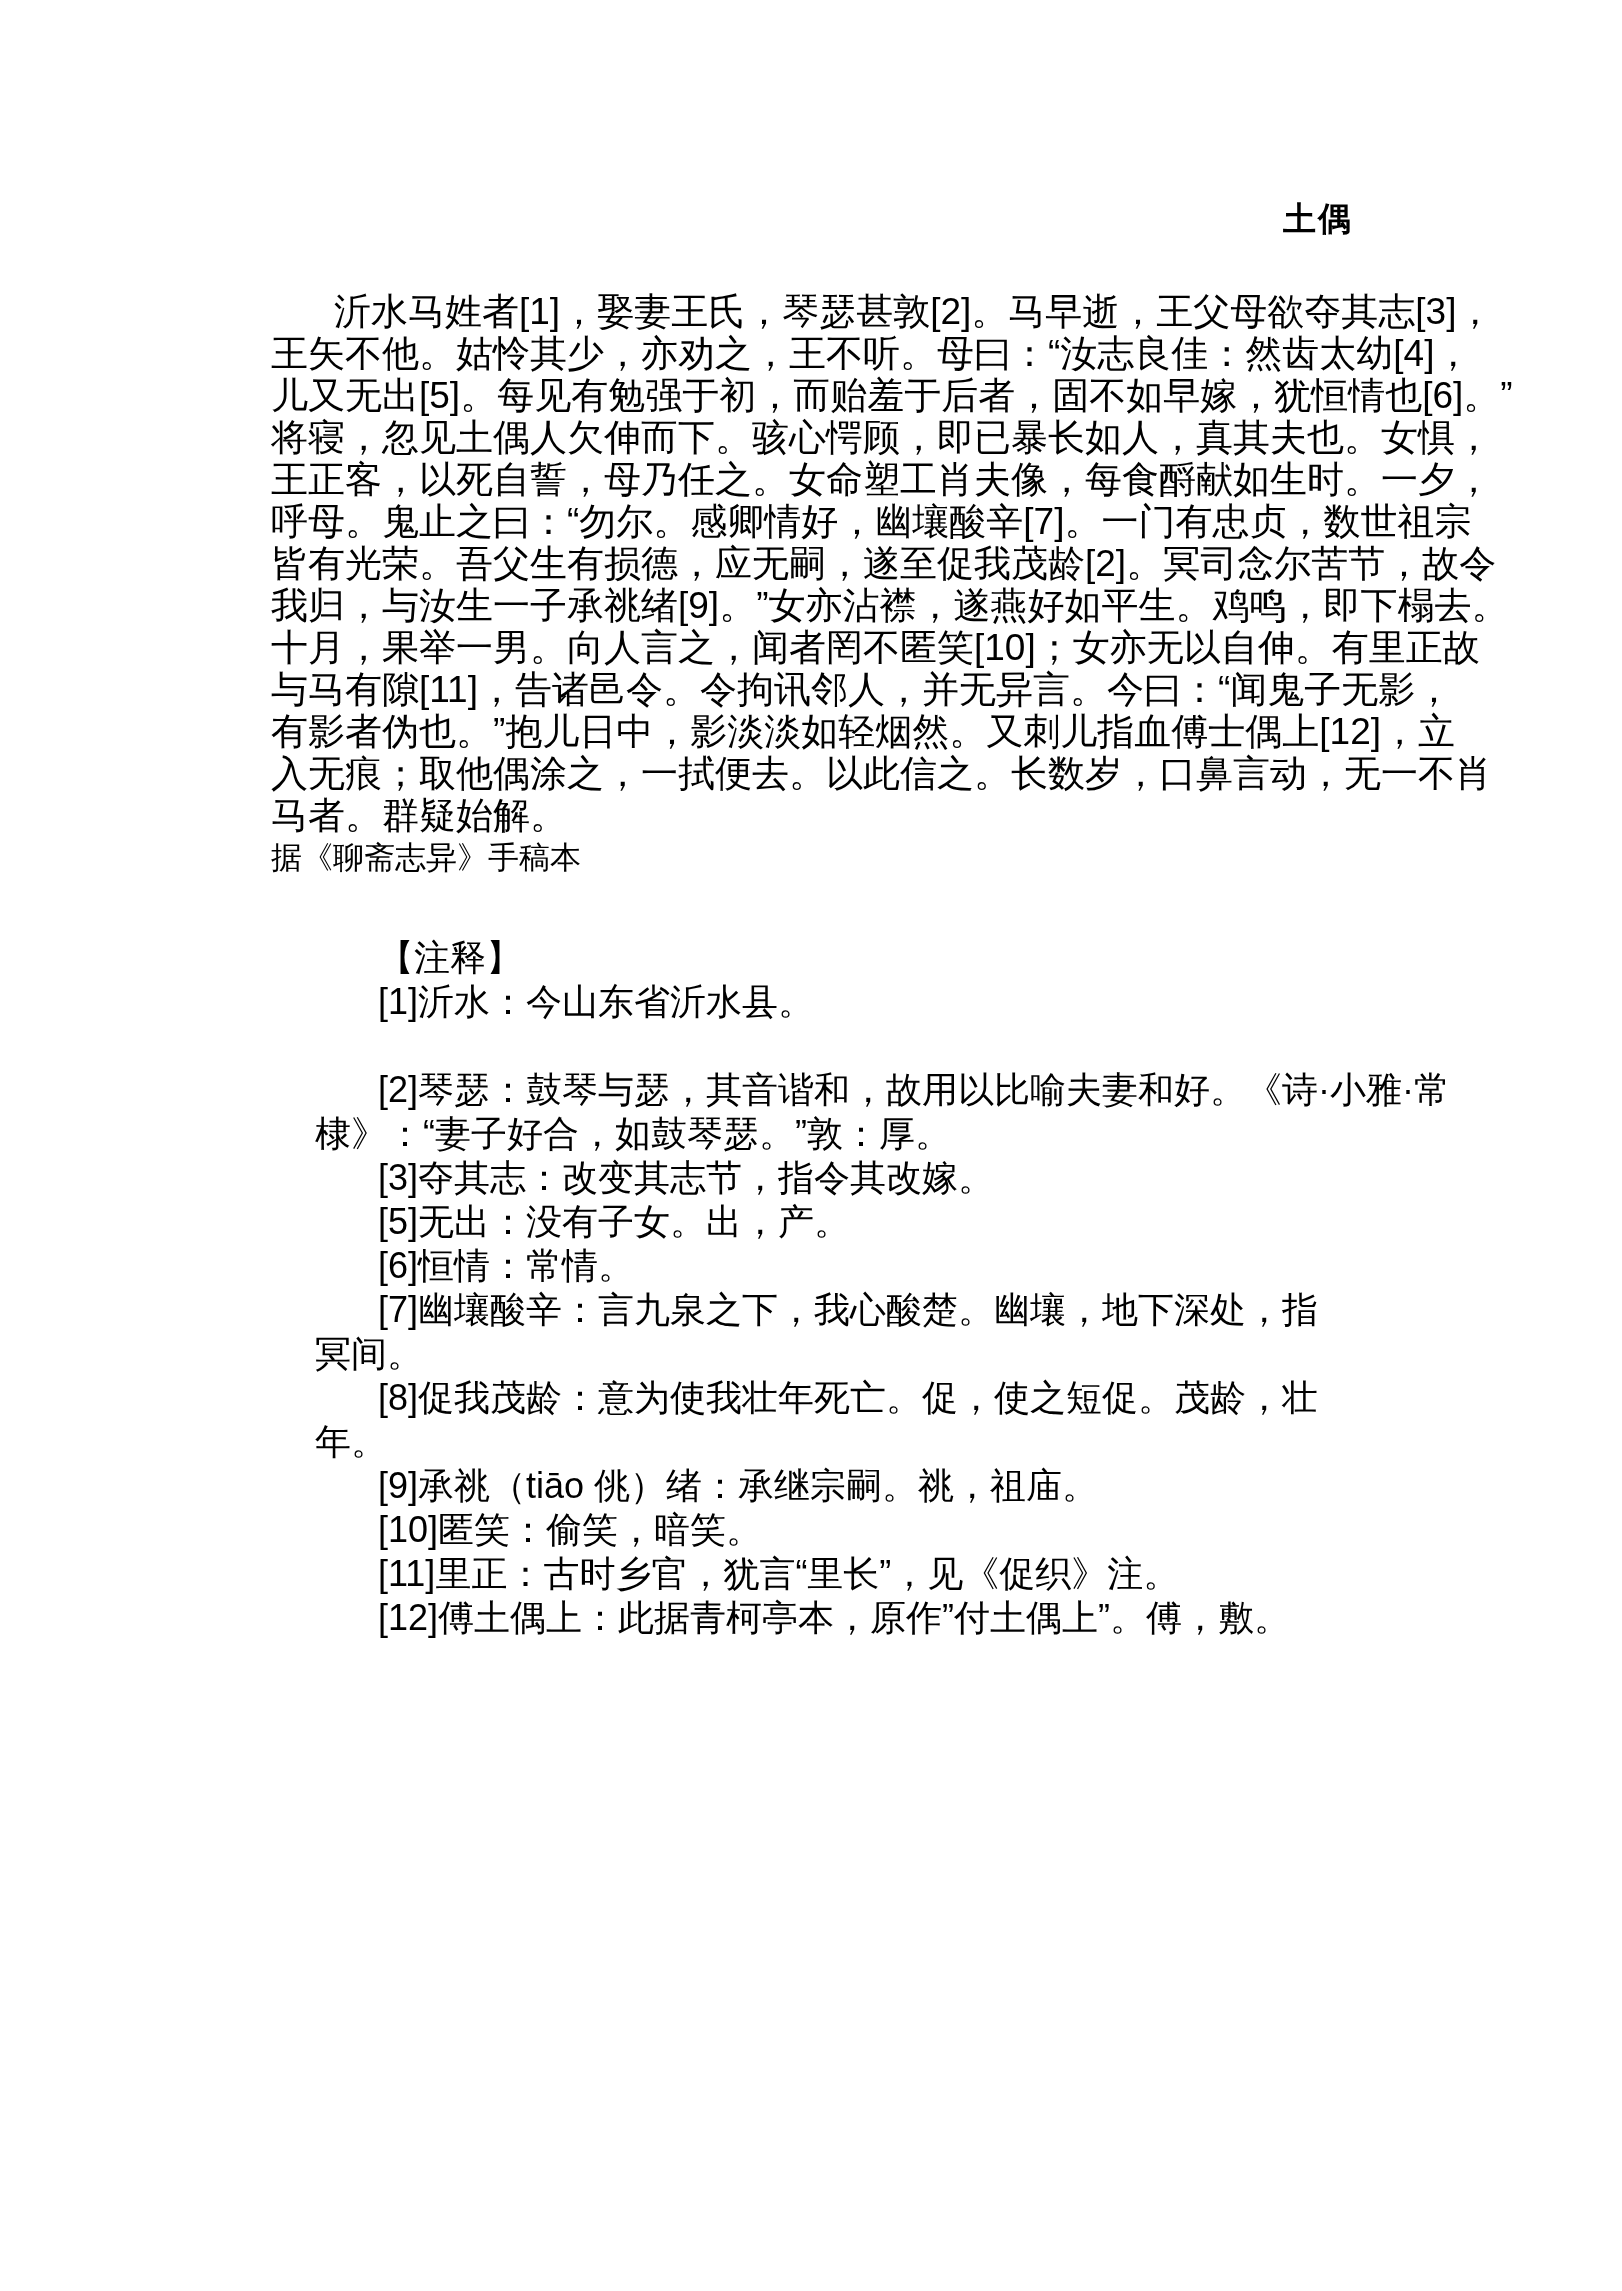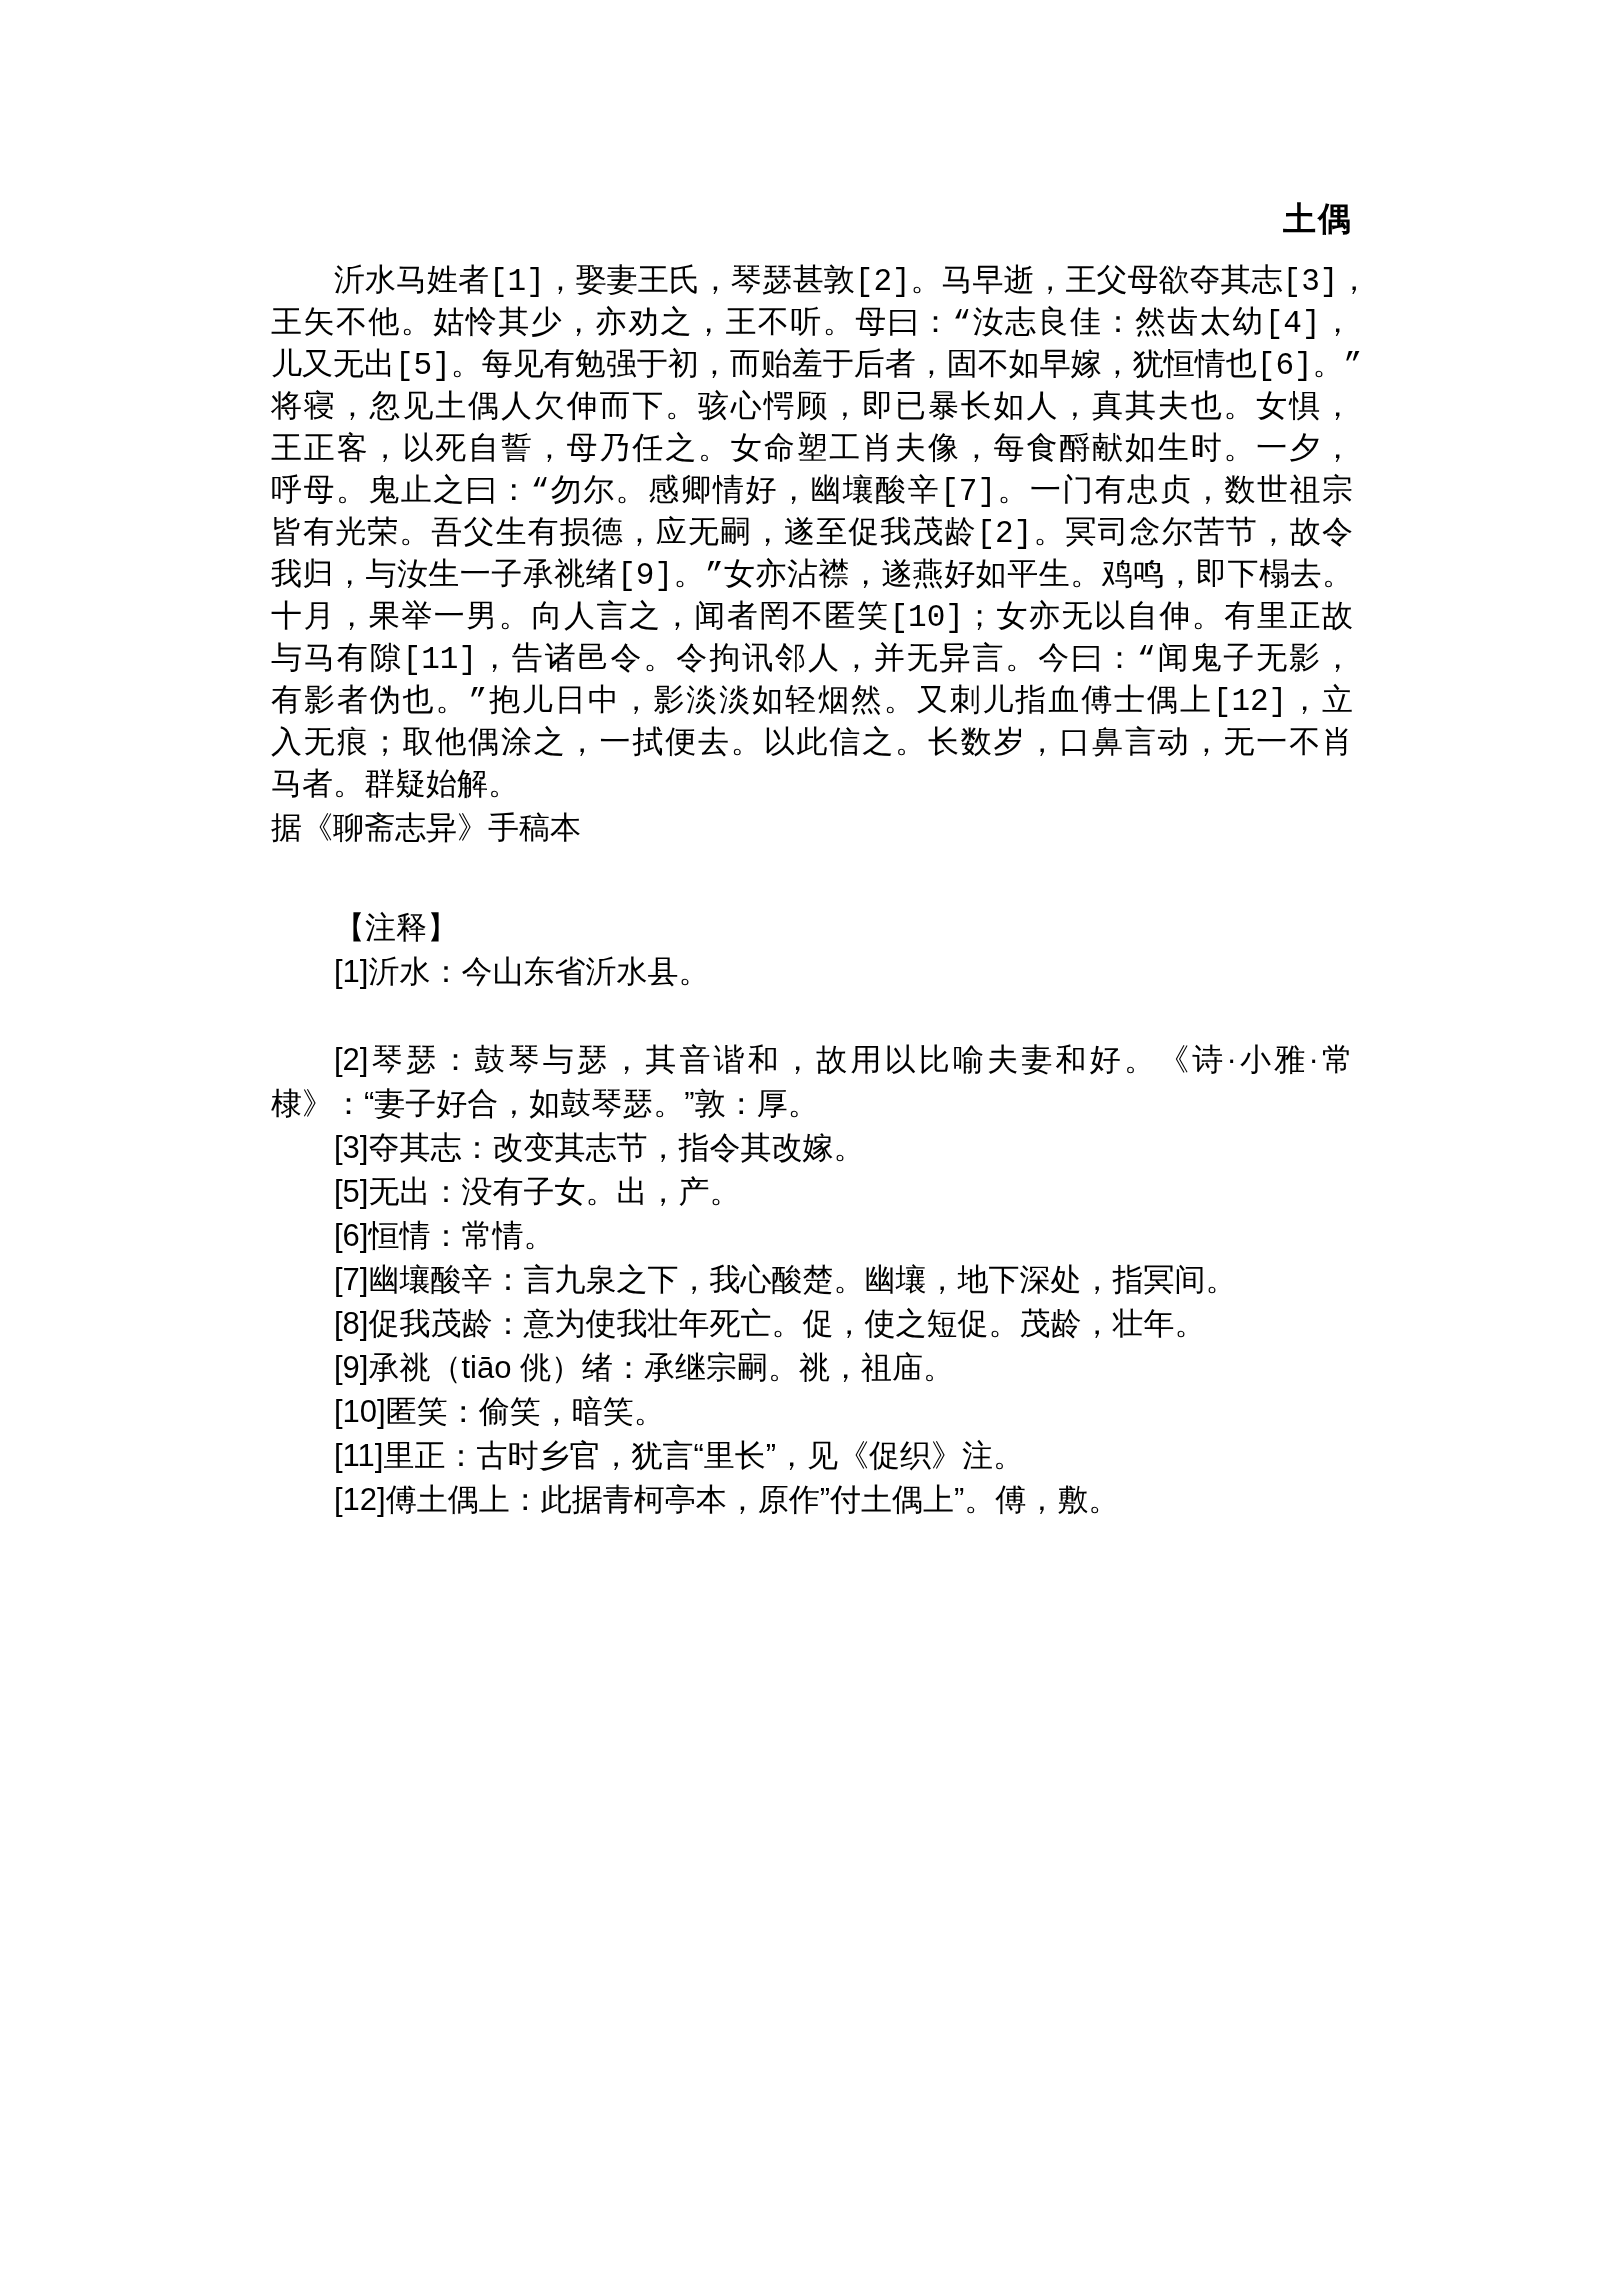--- a/index.html
+++ b/index.html
@@ -20,24 +20,23 @@
     padding-top: 201px;
   }
   .title {
     font-size: 33px;
     font-weight: bold;
     text-align: right;
     line-height: 35px;
     letter-spacing: 2px;
   }
   .story {
-    margin-top: 25px;
-    font-size: 31px;
+    margin-top: 55px;
+    font-size: 37px;
     line-height: 42px;
-    font-family: Liberation Mono, monospace;
   }
   .story .line {
     text-align: justify;
     text-align-last: justify;
     text-justify: inter-character;
     white-space: nowrap;
   }
   .story .line.first {
     text-indent: 63px;
   }
@@ -45,22 +44,23 @@
     text-align: center;
     text-align-last: left;
     white-space: normal;
   }
   .attribution {
     font-size: 31px;
     line-height: 42px;
   }
   .notes {
     margin-top: 57px;
-    font-size: 31px;
+    font-size: 36px;
     line-height: 44px;
+    margin-left: 44px;
   }
   .notes .note-line {
     text-indent: 63px;
   }
   .notes .note-line.no-indent {
     text-indent: 0;
   }
   .notes .note-line.fill {
     text-align: justify;
     text-align-last: justify;

